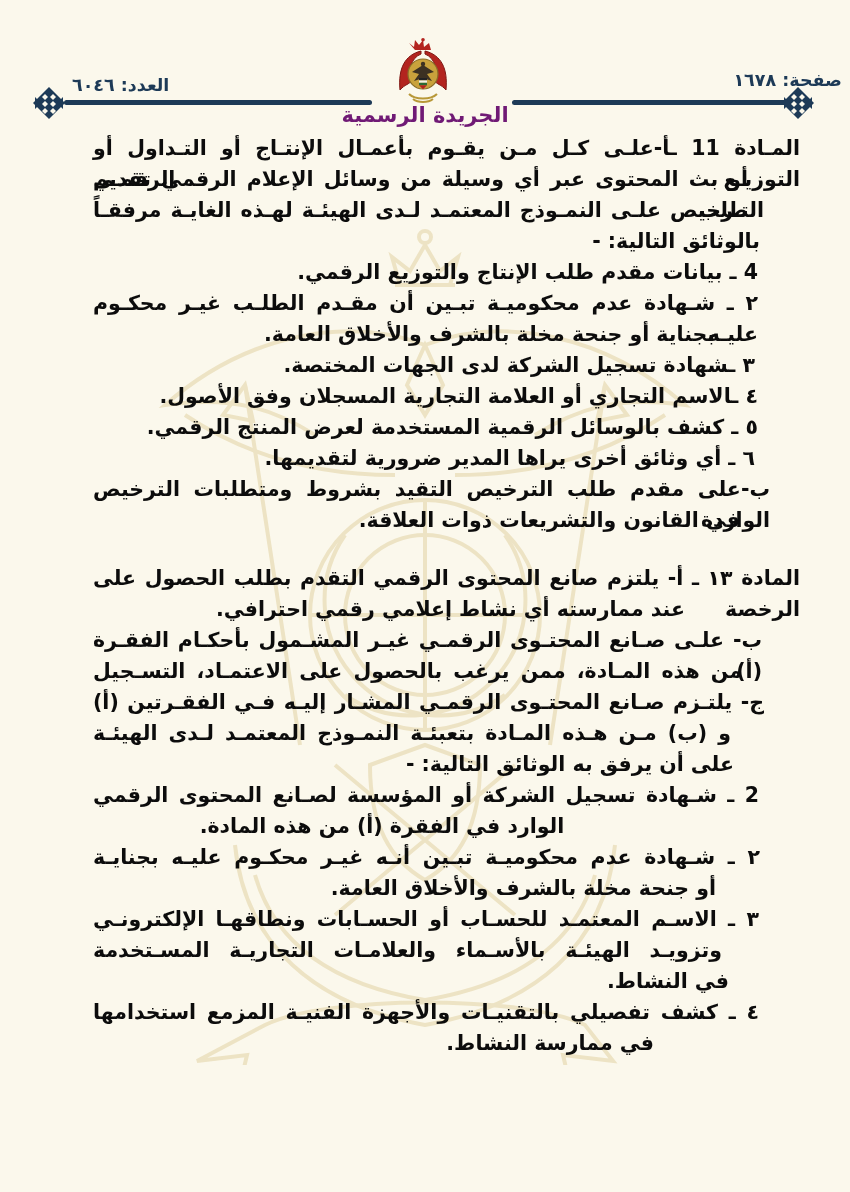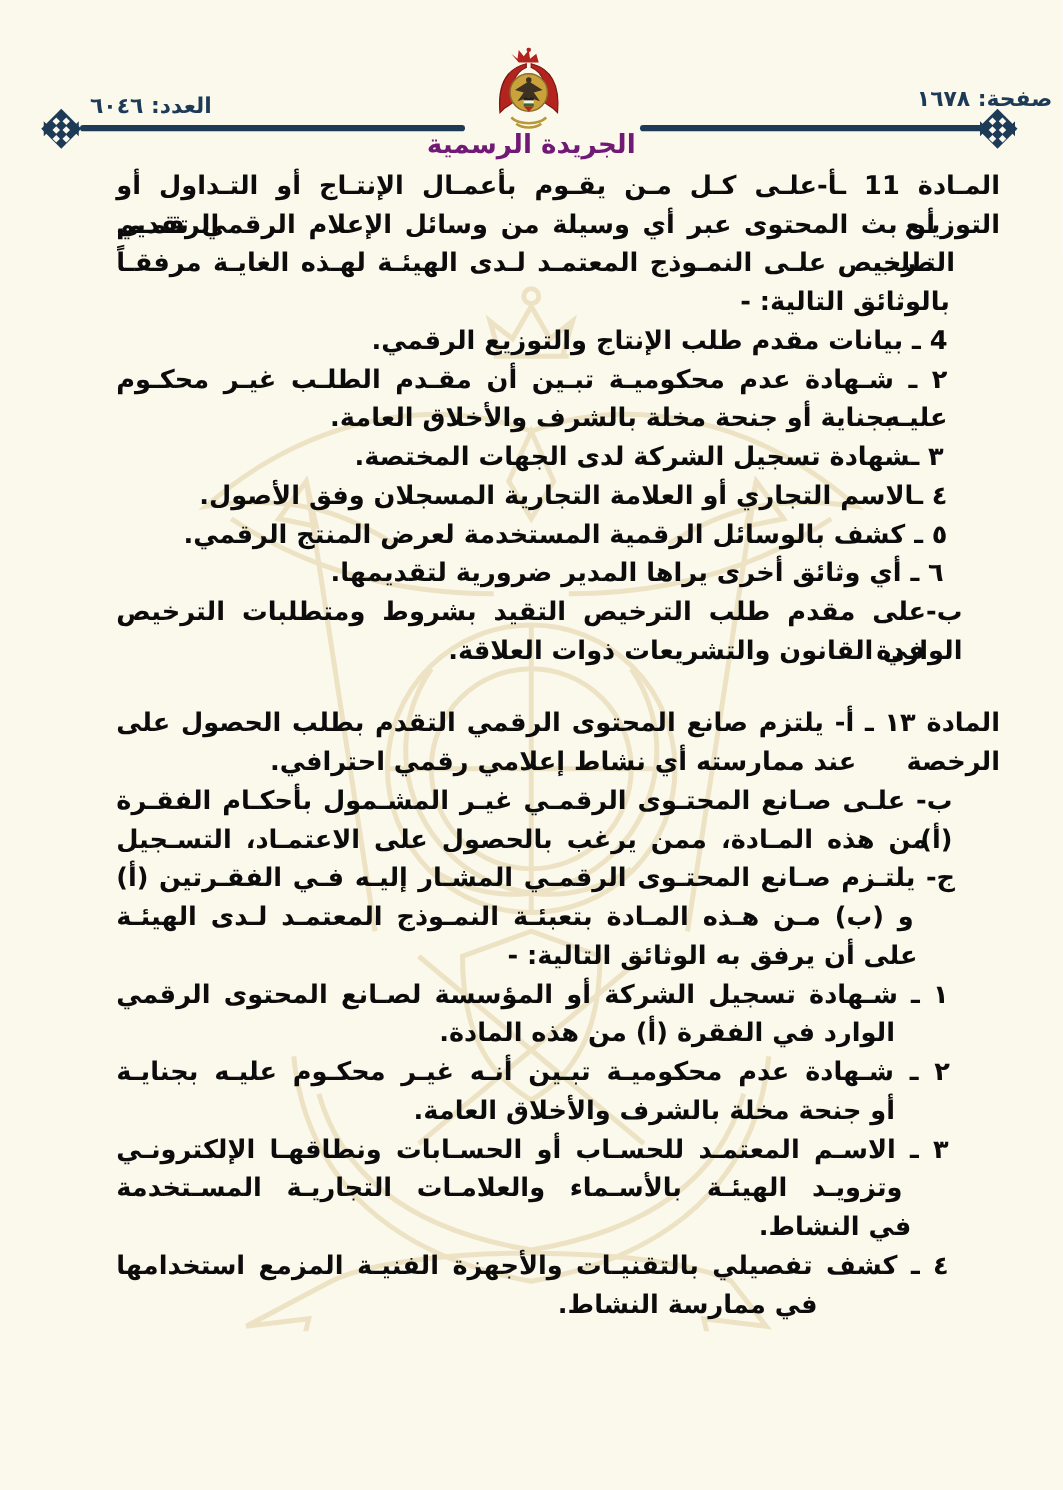--- a/index.html
+++ b/index.html
@@ -179,22 +179,22 @@
       <div class="line just" style="padding-right: 30px;">ب-على مقدم طلب الترخيص التقيد بشروط ومتطلبات الترخيص الواردة</div>
       <div class="line" style="padding-right: 60px;">في القانون والتشريعات ذوات العلاقة.</div>
       <div class="art-gap"></div>
       <div class="line just" style="padding-right: 0px;">المادة ١٣ ـ أ- يلتزم صانع المحتوى الرقمي التقدم بطلب الحصول على الرخصة</div>
       <div class="line" style="padding-right: 115px;">عند ممارسته أي نشاط إعلامي رقمي احترافي.</div>
       <div class="line just" style="padding-right: 38px;">ب- علـى صـانع المحتـوى الرقمـي غيـر المشـمول بأحكـام الفقـرة (أ)</div>
       <div class="line just" style="padding-right: 58px;">من هذه المـادة، ممن يرغب بالحصول على الاعتمـاد، التسـجيل</div>
       <div class="line just" style="padding-right: 36px;">ج- يلتـزم صـانع المحتـوى الرقمـي المشـار إليـه فـي الفقـرتين (أ)</div>
       <div class="line just" style="padding-right: 69px;">و (ب) مـن هـذه المـادة بتعبئـة النمـوذج المعتمـد لـدى الهيئـة</div>
       <div class="line" style="padding-right: 66px;">على أن يرفق به الوثائق التالية: -</div>
-      <div class="line just" style="padding-right: 41px;">١ ـ شـهادة تسجيل الشركة أو المؤسسة لصـانع المحتوى الرقمي</div>
-      <div class="line" style="padding-right: 84px;">الوارد في الفقرة (أ) من هذه المادة.</div>
+      <div class="line just" style="padding-right: 41px;">2 ـ شـهادة تسجيل الشركة أو المؤسسة لصـانع المحتوى الرقمي</div>
+      <div class="line" style="padding-right: 84px; text-align: center;">الوارد في الفقرة (أ) من هذه المادة.</div>
       <div class="line just" style="padding-right: 40px;">٢ ـ شـهادة عدم محكوميـة تبـين أنـه غيـر محكـوم عليـه بجنايـة</div>
       <div class="line" style="padding-right: 84px;">أو جنحة مخلة بالشرف والأخلاق العامة.</div>
       <div class="line just" style="padding-right: 41px;">٣ ـ الاسـم المعتمـد للحسـاب أو الحسـابات ونطاقهـا الإلكترونـي</div>
       <div class="line just" style="padding-right: 78px;">وتزويـد الهيئـة بالأسـماء والعلامـات التجاريـة المسـتخدمة</div>
       <div class="line" style="padding-right: 71px;">في النشاط.</div>
       <div class="line just" style="padding-right: 41px;">٤ ـ كشف تفصيلي بالتقنيـات والأجهزة الفنيـة المزمع استخدامها</div>
       <div class="line" style="padding-right: 146px;">في ممارسة النشاط.</div>
     </div>
 
 </div>

